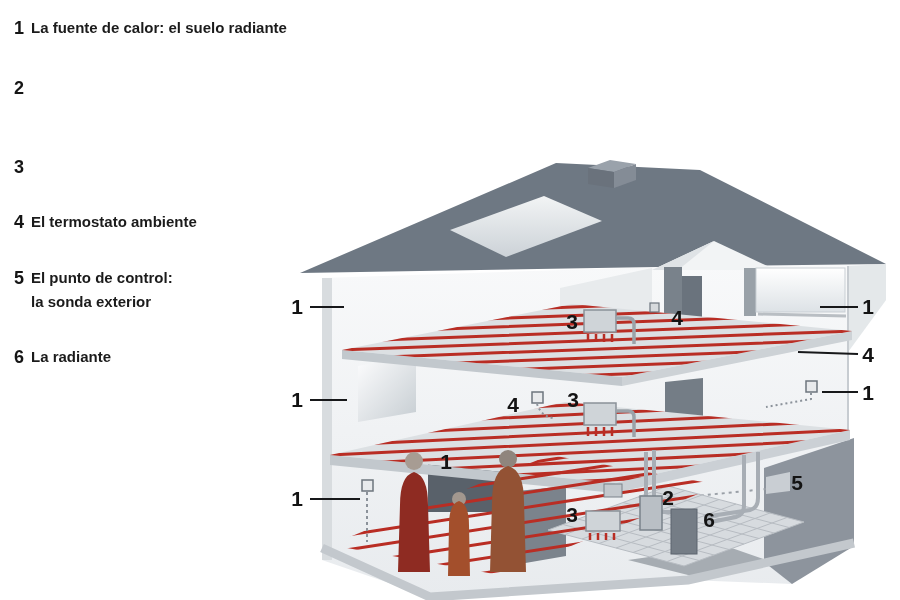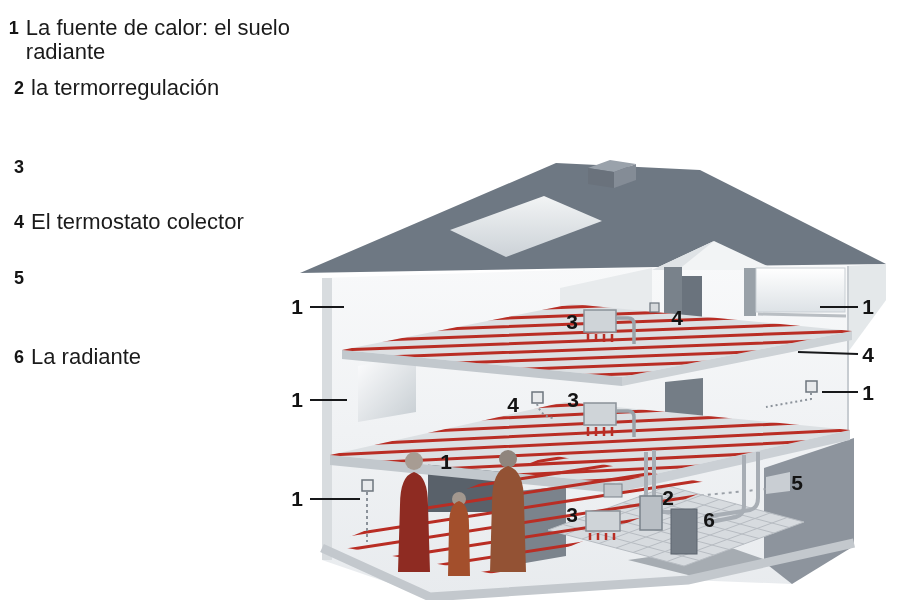--- a/index.html
+++ b/index.html
@@ -3,21 +3,21 @@
 <meta charset="utf-8">
 <style>
   html,body{margin:0;padding:0;background:#fff;}
   .stage{position:relative;width:900px;height:600px;background:#ffffff;overflow:hidden;
          font-family:"Liberation Sans",sans-serif;}
   
   .legend{position:absolute;left:0;top:0;width:300px;}
   .lg-item{position:absolute;display:flex;align-items:flex-start;}
   .lg-num{display:inline-block;width:24px;text-align:right;padding-right:7px;
           font-weight:bold;font-size:18px;color:#151515;line-height:24px;}
-  .lg-text{font-size:22px;color:#1b1b1b;line-height:24px;}
+  .lg-text{font-size:15px;color:#1b1b1b;line-height:24px;font-weight:bold;}
   .lg-text span{display:block;}
   
   .ca{position:absolute;transform:translate(-50%,-50%);
       font-weight:bold;font-size:21px;color:#131313;line-height:1;}
   svg{position:absolute;left:0;top:0;}
 </style>
 </head>
 <body>
 
 <div class="stage">
@@ -174,35 +174,38 @@
     <div class="lg-item" style="left:0;top:16px">
       <span class="lg-num">1</span>
       <span class="lg-text">
           <span>La fuente de calor: el suelo radiante</span>
           <span></span>
         </span>
     </div>
     <div class="lg-item" style="left:0;top:76px">
       <span class="lg-num">2</span>
       <span class="lg-text">
-          <span>la termorregulación</span>
         </span>
     </div>
     <div class="lg-item" style="left:0;top:155px">
       <span class="lg-num">3</span>
     </div>
     <div class="lg-item" style="left:0;top:210px">
       <span class="lg-num">4</span>
       <span class="lg-text">
-          <span>El termostato colector</span>
+          <span>El termostato ambiente</span>
           <span></span>
         </span>
     </div>
     <div class="lg-item" style="left:0;top:266px">
       <span class="lg-num">5</span>
+      <span class="lg-text">
+          <span>El punto de control:</span>
+          <span>la sonda exterior</span>
+        </span>
     </div>
     <div class="lg-item" style="left:0;top:345px">
       <span class="lg-num">6</span>
       <span class="lg-text">
           <span>La radiante</span>
           <span></span>
         </span>
     </div>
   </div>
 

